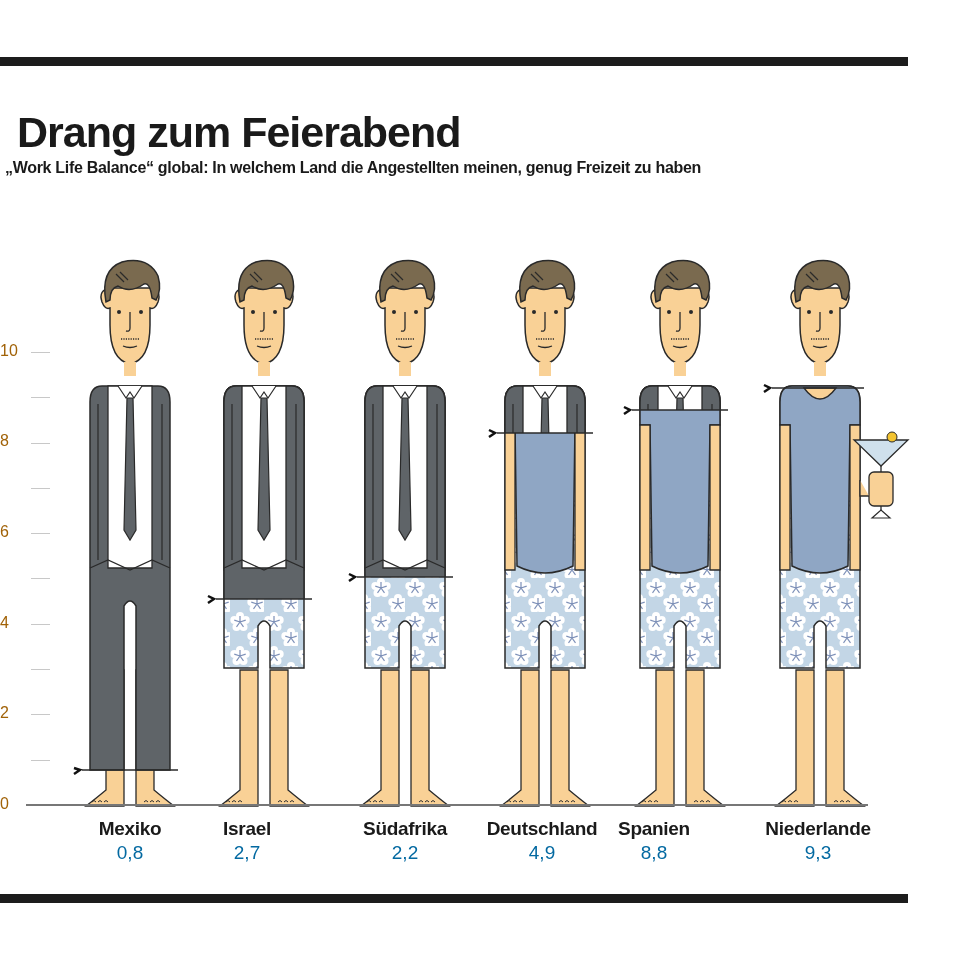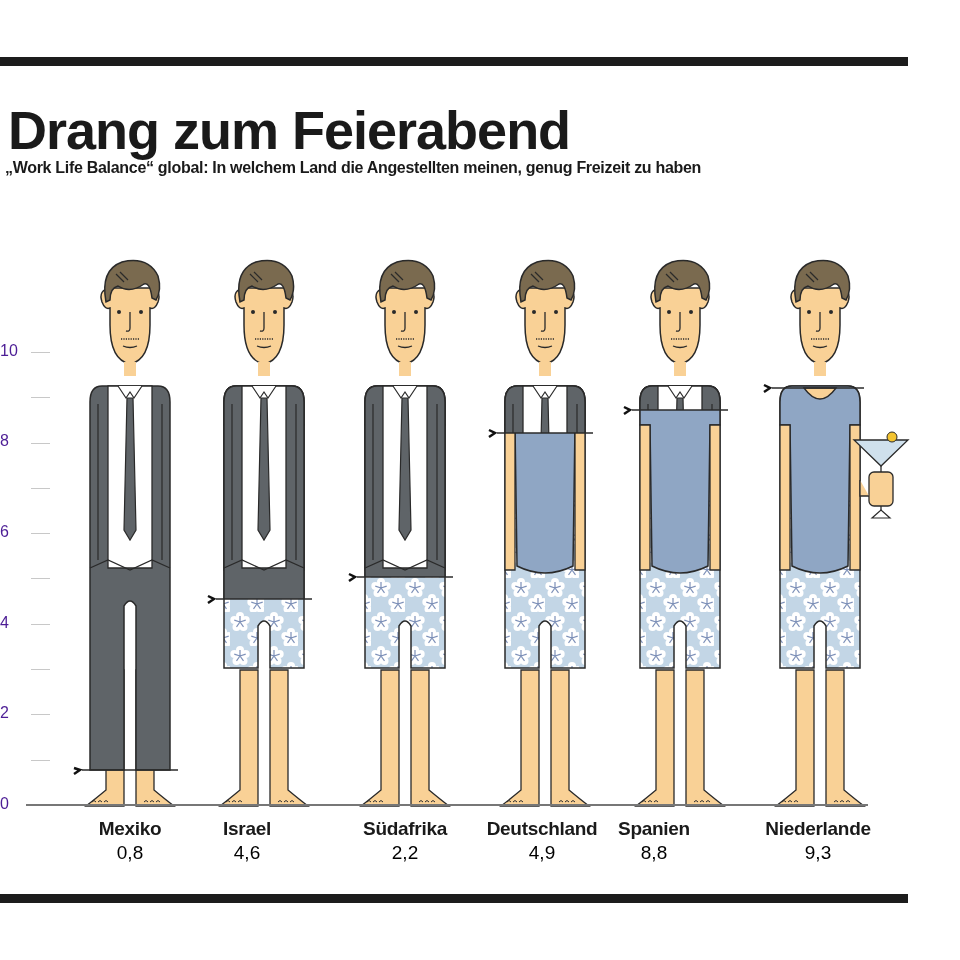--- a/index.html
+++ b/index.html
@@ -1,27 +1,27 @@
 <!DOCTYPE html>
 <html><head>
 <meta charset="utf-8">
 <style>
   html, body { margin:0; padding:0; background:#ffffff; }
   body { width:960px; height:960px; position:relative; overflow:hidden; font-family:"Liberation Sans", sans-serif; color:#1a1a1a; }
   .rule { position:absolute; left:0; width:908px; background:#1c1c1c; }
   .rule.top { top:57px; height:9px; }
   .rule.bottom { top:894px; height:9px; }
-  .title { position:absolute; left:5px; top:96px; font-size:54px; font-weight:bold; letter-spacing:-1px; margin:3px; }
+  .title { position:absolute; left:5px; top:96px; font-size:43px; font-weight:bold; letter-spacing:-1px; margin:12px; }
   .subtitle { position:absolute; left:5px; top:152px; width:760px; font-size:16px; font-weight:bold; line-height:32px; letter-spacing:-0.3px; }
-  .tick-label { position:absolute; left:0; width:22px; font-size:16px; color:#4c1d95; text-align:left; }
+  .tick-label { position:absolute; left:0; width:22px; font-size:16px; color:#a16207; text-align:left; }
   .tick-mark { position:absolute; left:31px; width:19px; height:1px; background:#c8c8c8; }
   .baseline { position:absolute; left:26px; top:804px; width:842px; height:2px; background:#777; }
   .country { position:absolute; top:818px; width:150px; text-align:center; }
   .country .name { font-size:19px; font-weight:bold; letter-spacing:-0.3px; }
-  .country .val { font-size:19px; color:#000000; margin-top:2px; }
+  .country .val { font-size:19px; color:#0369a1; margin-top:2px; }
   svg.figs { position:absolute; left:0; top:0; }
 </style>
 </head>
 <body>
 
 <div class="rule top"></div>
 
 <h1 class="title">Drang zum Feierabend</h1>
 <div class="subtitle">„Work Life Balance“ global: In welchem Land die Angestellten meinen, genug Freizeit zu haben</div>
 
@@ -184,21 +184,21 @@
 </svg>
 
 <div class="baseline"></div>
 
 <div class="country" style="left:55px">
   <div class="name">Mexiko</div>
   <div class="val">0,8</div>
 </div>
 <div class="country" style="left:172px">
   <div class="name">Israel</div>
-  <div class="val">4,6</div>
+  <div class="val">2,7</div>
 </div>
 <div class="country" style="left:330px">
   <div class="name">Südafrika</div>
   <div class="val">2,2</div>
 </div>
 <div class="country" style="left:467px">
   <div class="name">Deutschland</div>
   <div class="val">4,9</div>
 </div>
 <div class="country" style="left:579px">

